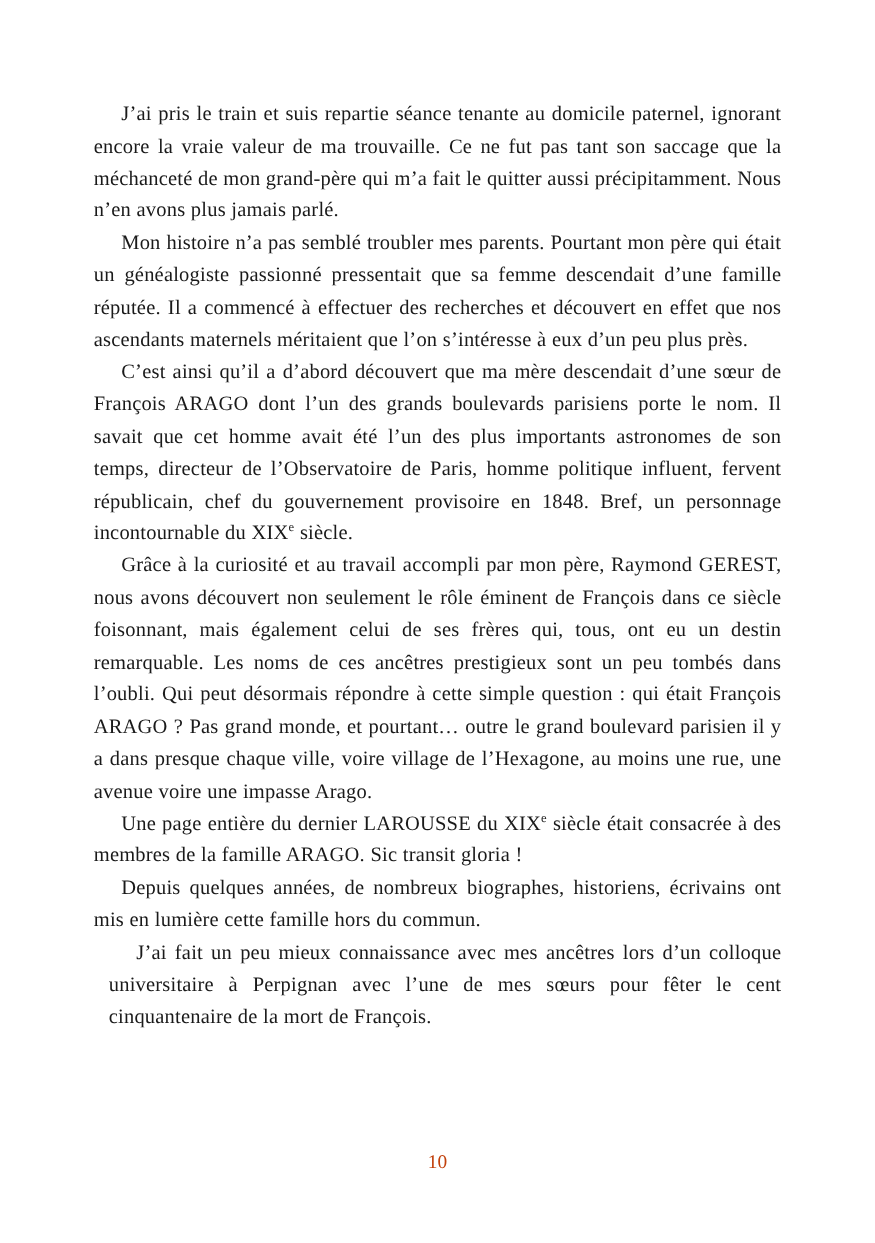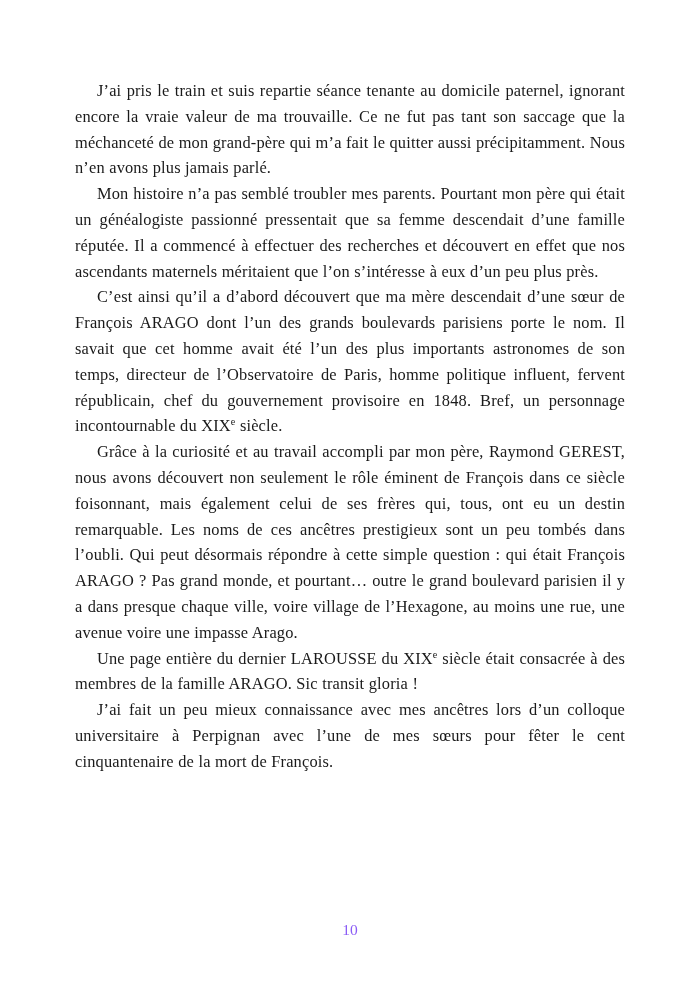--- a/index.html
+++ b/index.html
@@ -33,46 +33,48 @@
     text-align: justify;
     font-size: 16.4px;
     line-height: 25.8px;
     letter-spacing: 0.01em;
     word-spacing: 0.01em;
     -webkit-hyphens: none;
     hyphens: none;
   }
   .para:last-child {
     text-align: justify;
+    margin-left: 12px;
   }
   sup {
     font-size: 0.62em;
     vertical-align: super;
     line-height: 0;
   }
   .page-number {
     position: absolute;
     left: 0;
     top: 920px;
     width: 700px;
     text-align: center;
     font-size: 15.5px;
     line-height: 20px;
-    color: #8b5cf6;
+    color: #c2410c;
   }
 </style>
 </head>
 <body>
 
 <div class="page">
 
   <div class="text-block">
     <p class="para">J’ai pris le train et suis repartie séance tenante au domicile paternel, ignorant encore la vraie valeur de ma trouvaille. Ce ne fut pas tant son saccage que la méchanceté de mon grand-père qui m’a fait le quitter aussi précipitamment. Nous n’en avons plus jamais parlé.</p>
     <p class="para">Mon histoire n’a pas semblé troubler mes parents. Pourtant mon père qui était un généalogiste passionné pressentait que sa femme descendait d’une famille réputée. Il a commencé à effectuer des recherches et découvert en effet que nos ascendants maternels méritaient que l’on s’intéresse à eux d’un peu plus près.</p>
     <p class="para">C’est ainsi qu’il a d’abord découvert que ma mère descendait d’une sœur de François ARAGO dont l’un des grands boulevards parisiens porte le nom. Il savait que cet homme avait été l’un des plus importants astronomes de son temps, directeur de l’Observatoire de Paris, homme politique influent, fervent républicain, chef du gouvernement provisoire en 1848. Bref, un personnage incontournable du XIX<sup>e</sup>    siècle.</p>
     <p class="para">Grâce à la curiosité et au travail accompli par mon père, Raymond GEREST, nous avons découvert non seulement le rôle éminent de François dans ce siècle foisonnant, mais également celui de ses frères qui, tous, ont eu un destin remarquable. Les noms de ces ancêtres prestigieux sont un peu tombés dans l’oubli. Qui peut désormais répondre à cette simple question : qui était François ARAGO ? Pas grand monde, et pourtant… outre le grand boulevard parisien il y a dans presque chaque ville, voire village de l’Hexagone, au moins une rue, une avenue voire une impasse Arago.</p>
     <p class="para">Une page entière du dernier LAROUSSE du XIX<sup>e</sup> siècle était consacrée à des membres de la famille ARAGO. Sic transit gloria !</p>
+    <p class="para">Depuis quelques années, de nombreux biographes, historiens, écrivains ont mis en lumière cette famille hors du commun.</p>
     <p class="para">J’ai fait un peu mieux connaissance avec mes ancêtres lors d’un colloque universitaire à Perpignan avec l’une de mes sœurs pour fêter le cent cinquantenaire de la mort de François.</p>
   </div>
 
   <div class="page-number">10</div>
 
 </div>
 
 </body></html>

